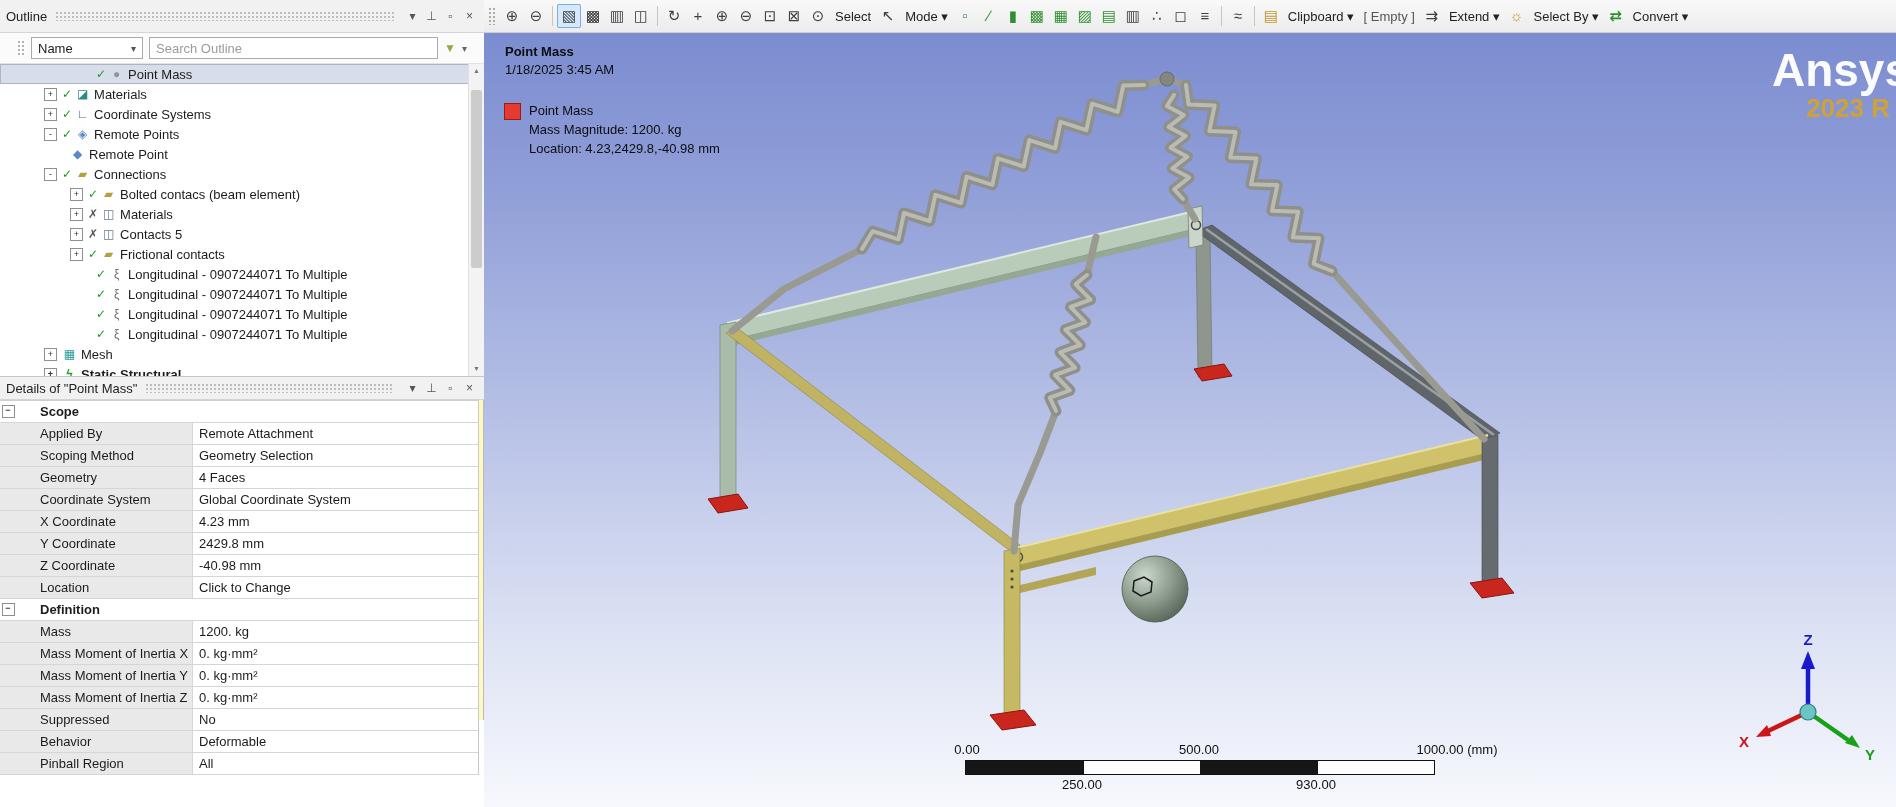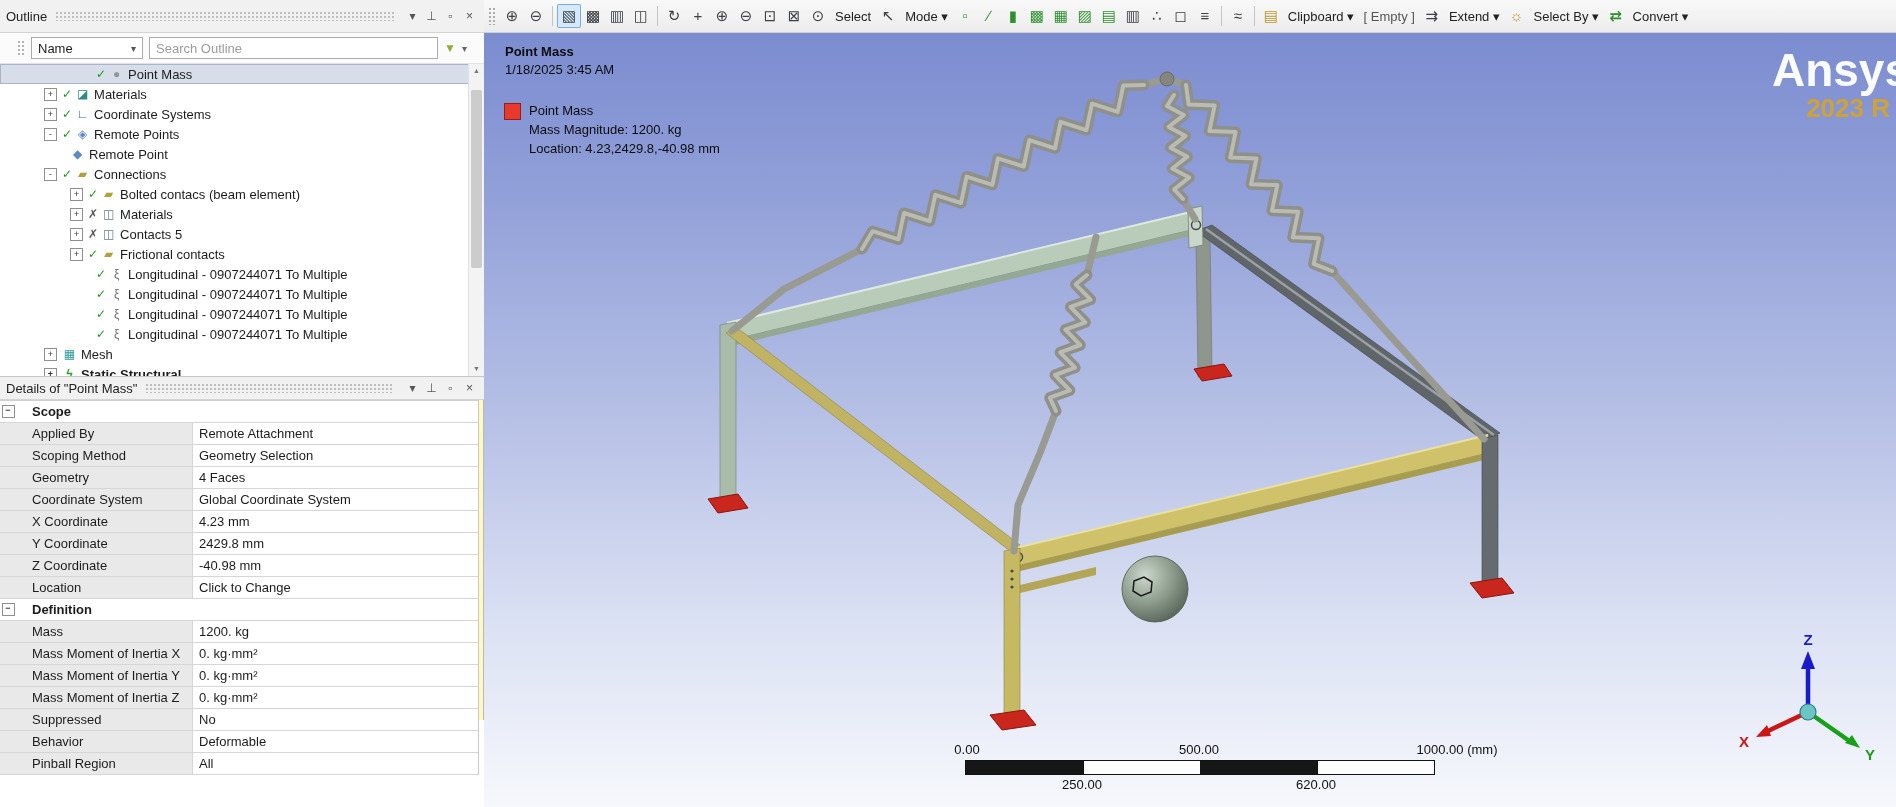--- a/index.html
+++ b/index.html
@@ -39,21 +39,21 @@
   .ticn{width:15px;text-align:center;font-size:12px;margin-right:4px;flex:none;}
   .vscroll{position:absolute;right:0;top:0;width:15px;height:312px;background:#f3f3f3;border-left:1px solid #e0e0e0;}
   .vscroll .arr{position:absolute;left:0;width:15px;height:14px;text-align:center;font-size:7px;line-height:14px;color:#777;}
   .vscroll .arr.down{bottom:0;}
   .thumb{position:absolute;left:2px;right:2px;top:26px;height:178px;background:#cccccc;border-radius:2px;}
 
   .details{position:absolute;top:400px;left:0;width:479px;background:#fff;border-right:1px solid #c9c9c9;border-top:1px solid #cfcfcf;box-sizing:border-box;}
   .drow{display:flex;height:22px;box-sizing:border-box;border-bottom:1px solid #d6d6d6;align-items:stretch;}
   .drow .gut{width:16px;flex:none;display:flex;align-items:center;justify-content:center;}
   .drow.itm .gut{background:#e9e9e9;}
-  .drow .lbl{display:flex;align-items:center;padding:0 16px;box-sizing:border-box;overflow:hidden;white-space:nowrap;}
+  .drow .lbl{display:flex;align-items:center;padding:0 24px;box-sizing:border-box;overflow:hidden;white-space:nowrap;}
   .drow.itm .lbl{width:177px;flex:none;background:#e9e9e9;border-right:1px solid #d6d6d6;}
   .drow .val{flex:1;display:flex;align-items:center;padding:0 6px;background:#fff;overflow:hidden;white-space:nowrap;}
   .drow.hdr{background:#fff;font-weight:bold;}
   .cbox{width:11px;height:11px;border:1px solid #8f8f8f;font-size:9px;line-height:9px;text-align:center;color:#333;background:#fff;}
 
   
   .toolbar{position:absolute;left:484px;top:0;width:1412px;height:33px;background:linear-gradient(#f9f9f9,#ececec);
            border-bottom:1px solid #cfcfcf;display:flex;align-items:center;padding:0 4px;box-sizing:border-box;overflow:hidden;}
   .handle{width:7px;height:18px;background-image:radial-gradient(#ababab 1px,transparent 1.2px);background-size:4px 4px;margin-right:5px;flex:none;}
   .ticon{width:24px;height:24px;line-height:24px;text-align:center;font-size:15px;color:#3c4147;border-radius:2px;flex:none;}
@@ -441,21 +441,21 @@
     <span class="sb-lab" style="left:483px;top:709px">0.00</span>
     <span class="sb-lab" style="left:715px;top:709px">500.00</span>
     <span class="sb-lab" style="left:973px;top:709px">1000.00 (mm)</span>
     <div class="sbar">
       <i class="b"></i>
         <i class="w"></i>
         <i class="b"></i>
         <i class="w"></i>
     </div>
     <span class="sb-lab" style="left:598px;top:744px">250.00</span>
-    <span class="sb-lab" style="left:832px;top:744px">620.00</span>
+    <span class="sb-lab" style="left:832px;top:744px">930.00</span>
 
     <svg class="triad" viewBox="0 0 170 170">
       <line x1="74" y1="81" x2="74" y2="36" stroke="#1a1acd" stroke-width="4.5"></line>
       <polygon points="74,20 67,38 81,38" fill="#1a1acd"></polygon>
       <line x1="74" y1="81" x2="34" y2="100" stroke="#cc1515" stroke-width="4.5"></line>
       <polygon points="22,106 33,94 37,105" fill="#cc1515"></polygon>
       <line x1="74" y1="81" x2="114" y2="109" stroke="#18a018" stroke-width="4.5"></line>
       <polygon points="126,117 111,112 118,104" fill="#18a018"></polygon>
       <circle cx="74" cy="81" r="8" fill="#6cc5c5" stroke="#2f7f7f" stroke-width="1.2"></circle>
       <text x="74" y="14" text-anchor="middle" font-size="15" font-weight="bold" fill="#1a1acd">Z</text>

